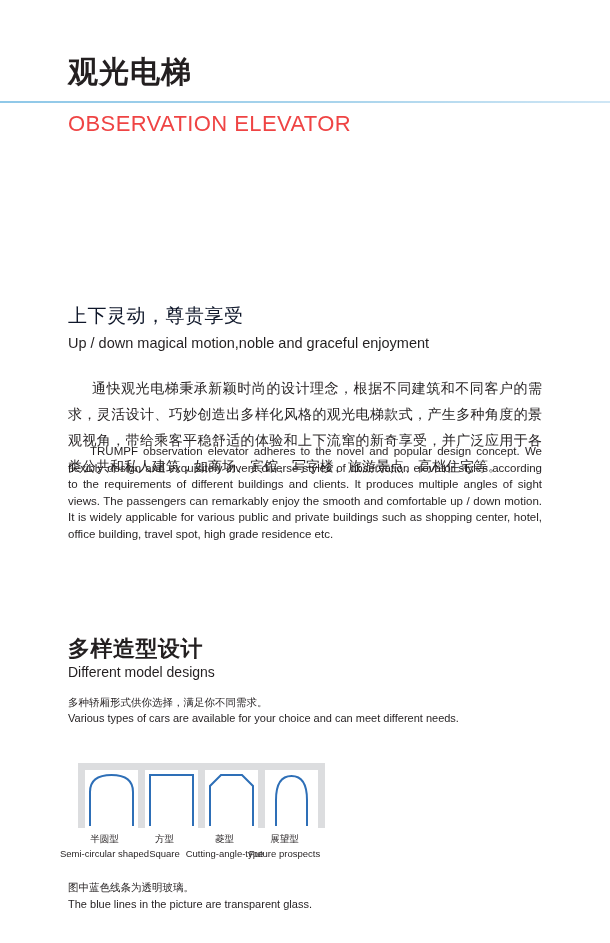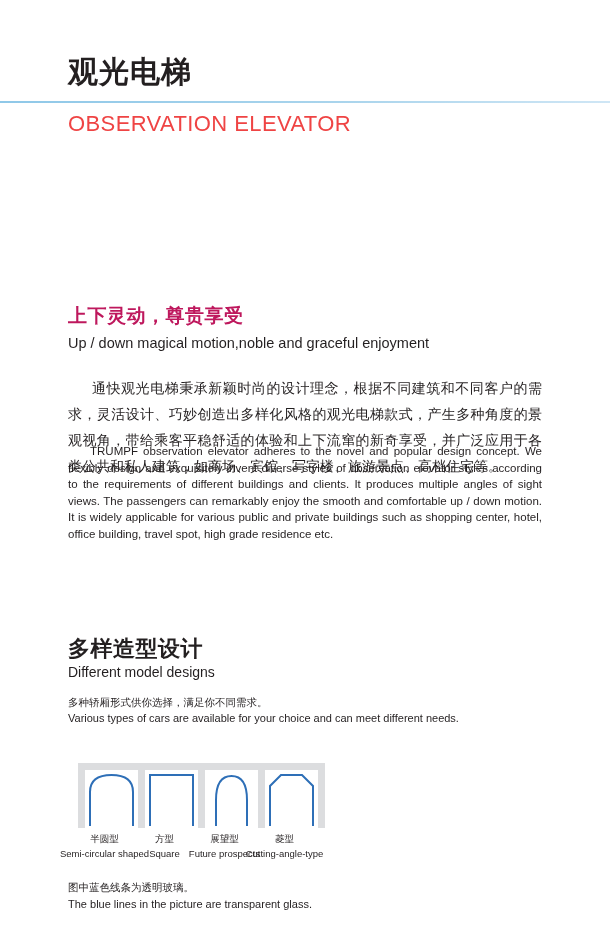--- a/index.html
+++ b/index.html
@@ -55,23 +55,23 @@
     color: #ef4444;
     white-space: nowrap;
   }
 
   
   .sec1-cn {
     position: absolute;
     left: 68px;
     top: 303px;
     font-size: 19px;
-    font-weight: bold;
+    font-weight: normal;
     letter-spacing: 0.5px;
-    color: #be185d;
+    color: #0f172a;
     white-space: nowrap;
   }
   .sec1-en {
     position: absolute;
     left: 68px;
     top: 335px;
     font-size: 14.5px;
     color: #231f20;
     white-space: nowrap;
   }
@@ -252,44 +252,44 @@
         <div class="shape">
           <svg viewBox="0 0 53 58" preserveAspectRatio="none">
             <path d="M5 56 L5 5 L48 5 L48 56" fill="none" stroke="#2e6fb7" stroke-width="2"></path>
           </svg>
         </div>
       </div>
       <div class="model-label-cn">方型</div>
       <div class="model-label-en">Square</div>
     </div>
 
+    <div class="model m3">
+      <div class="model-box">
+        <div class="model-inner"></div>
+        <div class="shape">
+          <svg viewBox="0 0 53 58" preserveAspectRatio="none">
+            <path d="M5 56 L5 16 L16 5 L37 5 L48 16 L48 56" fill="none" stroke="#2e6fb7" stroke-width="2"></path>
+          </svg>
+        </div>
+      </div>
+      <div class="model-label-cn">菱型</div>
+      <div class="model-label-en">Cutting-angle-type</div>
+    </div>
+
     <div class="model m4">
       <div class="model-box">
         <div class="model-inner"></div>
         <div class="shape">
           <svg viewBox="0 0 53 58" preserveAspectRatio="none">
             <path d="M11 56 L11 30 Q11 6 26.5 6 Q42 6 42 30 L42 56" fill="none" stroke="#2e6fb7" stroke-width="2"></path>
           </svg>
         </div>
       </div>
       <div class="model-label-cn">展望型</div>
       <div class="model-label-en">Future prospects</div>
     </div>
 
-    <div class="model m3">
-      <div class="model-box">
-        <div class="model-inner"></div>
-        <div class="shape">
-          <svg viewBox="0 0 53 58" preserveAspectRatio="none">
-            <path d="M5 56 L5 16 L16 5 L37 5 L48 16 L48 56" fill="none" stroke="#2e6fb7" stroke-width="2"></path>
-          </svg>
-        </div>
-      </div>
-      <div class="model-label-cn">菱型</div>
-      <div class="model-label-en">Cutting-angle-type</div>
-    </div>
-
   </div>
 
   <div class="foot-cn">图中蓝色线条为透明玻璃。</div>
   <div class="foot-en">The blue lines in the picture are transparent glass.</div>
 
 </div>
 
 </body></html>

